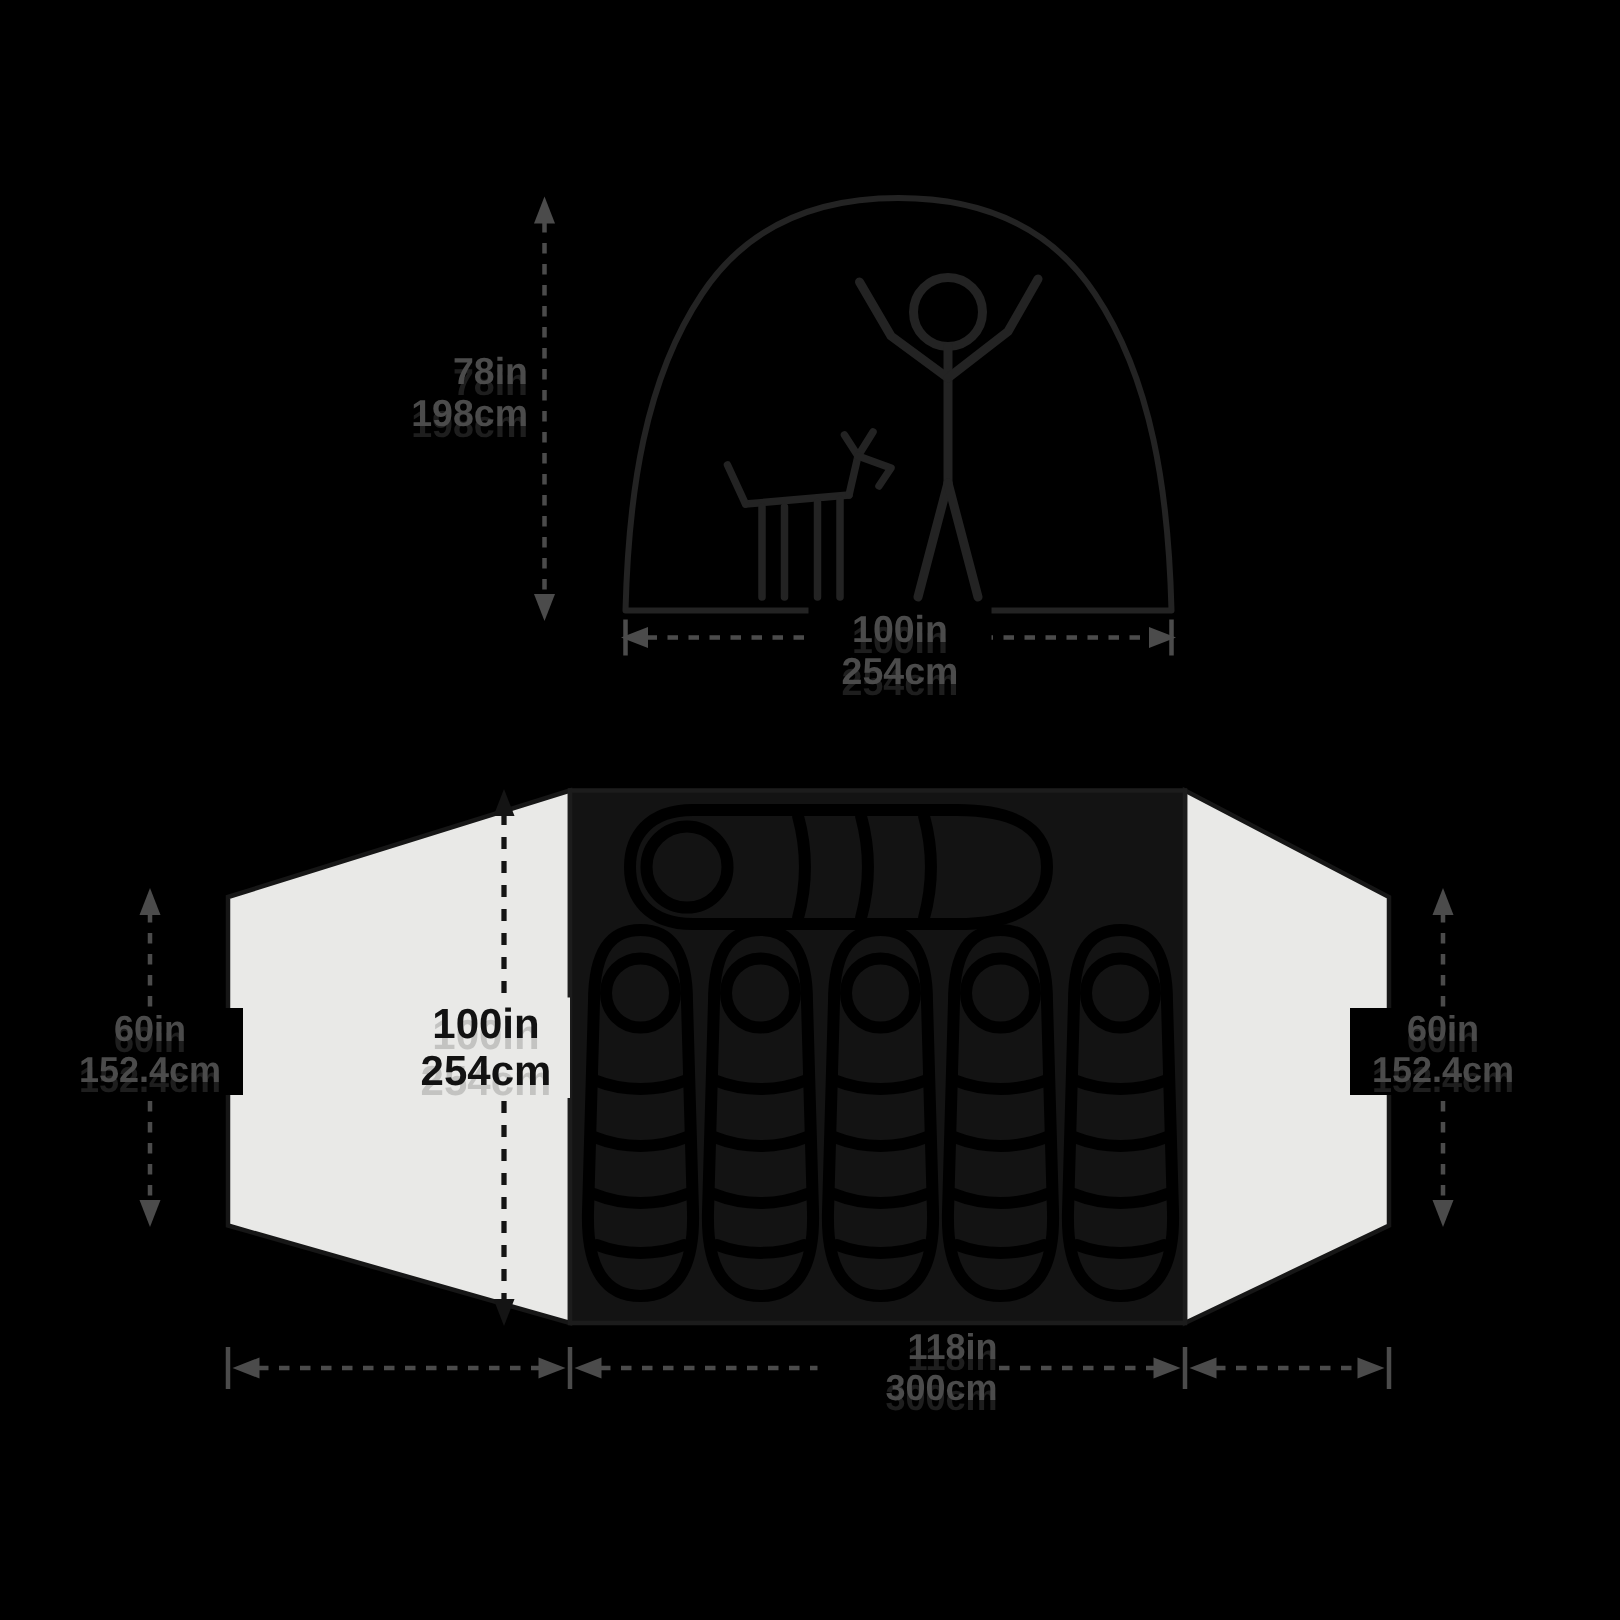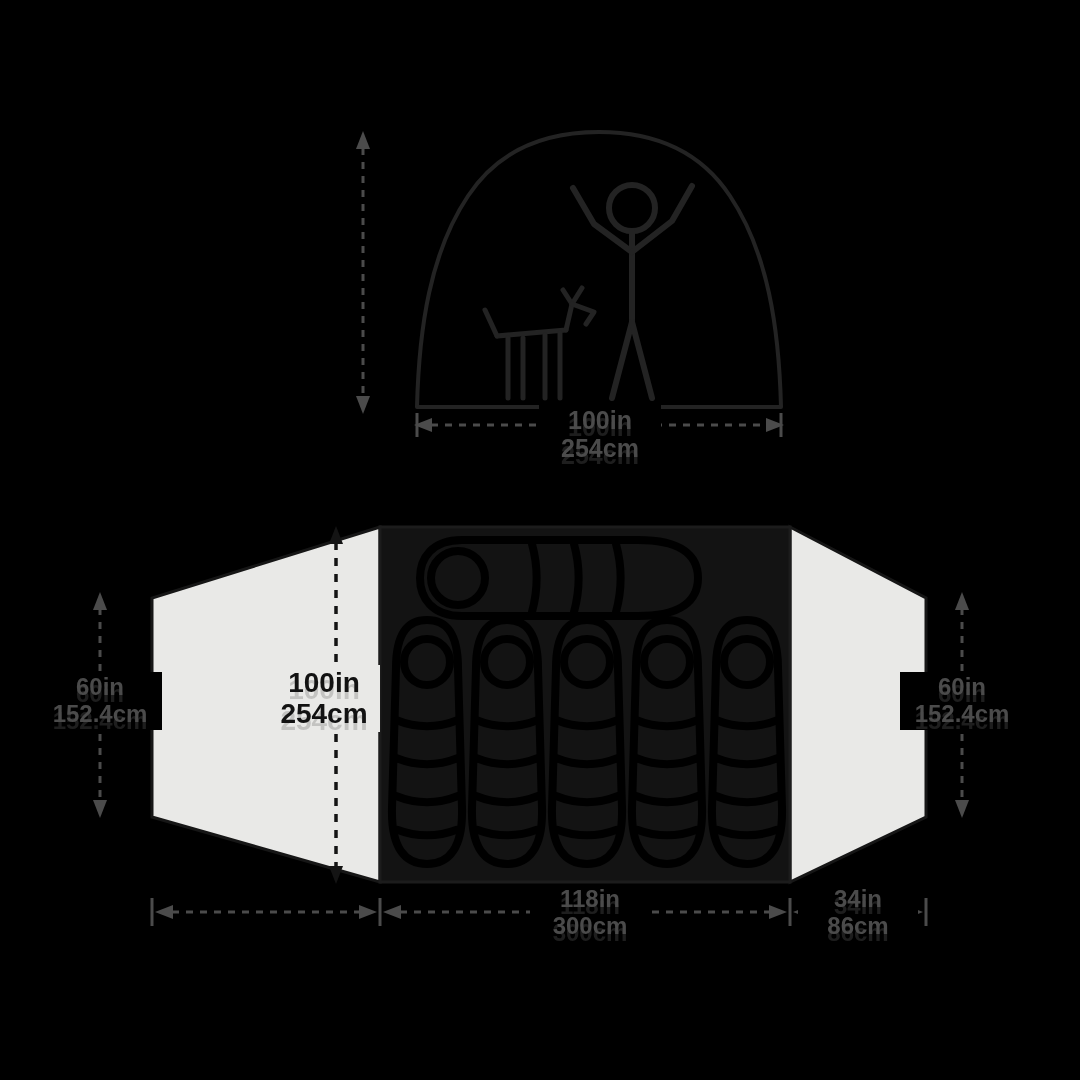--- a/index.html
+++ b/index.html
@@ -152,20 +152,24 @@
       </g>
 
       <g stroke="#4b4b4b" fill="#4b4b4b">
         <path d="M 810 912 H 906" stroke-width="3" stroke-dasharray="7 7" fill="none"></path>
         <polygon points="793,912 811,905 811,919" stroke="none"></polygon>
         <polygon points="923,912 905,905 905,919" stroke="none"></polygon>
       </g>
     </g>
   </svg>
 
+  <div class="label dim-gray right-align" style="left:248px;top:232px;width:104px;">
+    <span>78in</span>
+    <span>198cm</span>
+  </div>
 
   <div class="label dim-gray" style="left:539px;top:404px;width:122px;">
     <span>100in</span>
     <span>254cm</span>
   </div>
 
   <div class="label dim-dark" style="left:268px;top:665px;width:104px;">
     <span>100in</span>
     <span>254cm</span>
   </div>
@@ -174,23 +178,19 @@
     <span>60in</span>
     <span>152.4cm</span>
   </div>
 
   <div class="label dim-gray" style="left:900px;top:672px;width:124px;font-size:24px;">
     <span>60in</span>
     <span>152.4cm</span>
   </div>
 
 
-  <div class="label dim-gray" style="left:530px;top:884px;width:120px;font-size:24px;">
+  <div class="label dim-gray" style="left:545px;top:884px;width:120px;font-size:24px;text-align:right;">
     <span>118in</span>
     <span>300cm</span>
   </div>
 
-  <div class="label dim-gray" style="left:798px;top:884px;width:120px;font-size:24px;">
-    <span>34in</span>
-    <span>86cm</span>
-  </div>
 
 </div>
 
 </body></html>

